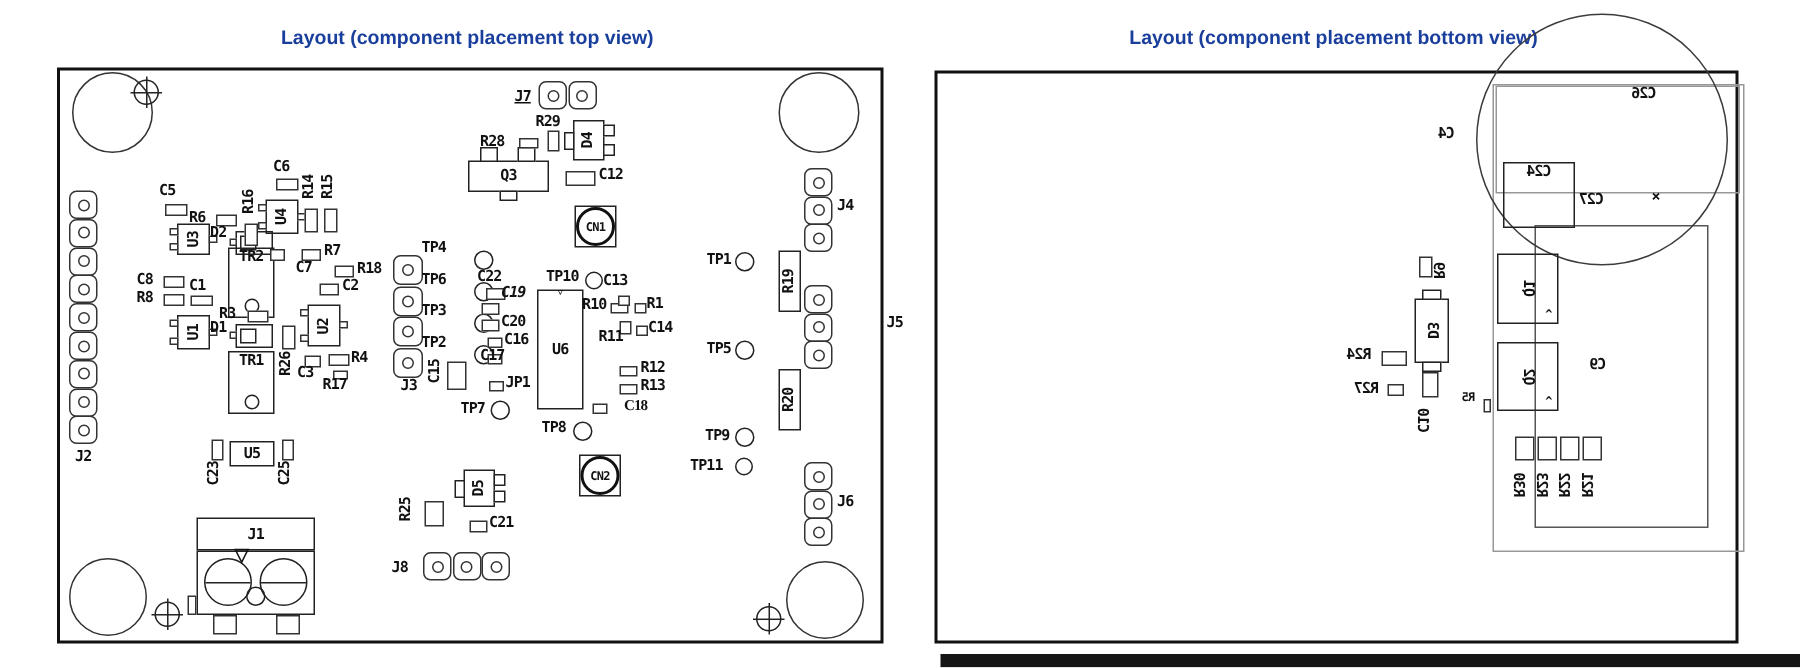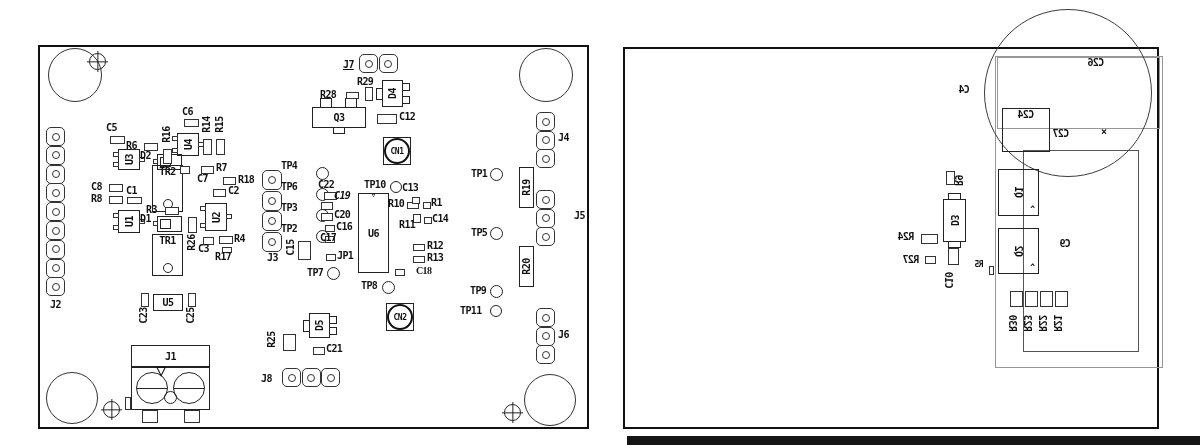--- a/index.html
+++ b/index.html
@@ -36,20 +36,22 @@
   .drk{position:absolute;border:1.3px solid #555;box-sizing:border-box}
   .lens{position:absolute;border:1.2px solid #3c3c3c;border-radius:50%;box-sizing:border-box}
   .hline{position:absolute;background:#222;height:1.4px}
   .bar{position:absolute;background:#151515}
   .mark{position:absolute;font:bold 8px "DejaVu Sans Mono",monospace}
 </style>
 </head>
 <body>
 
 <div id="canvas">
+  <div class="fig-title" id="titleL" style="left:38px;width:547px;top:17px">Layout (component placement top view)</div>
+  <div class="fig-title" id="titleR" style="left:623px;width:532px;top:17px">Layout (component placement bottom view)</div>
   <div id="boardL">
       <div class="frame" style="left: 38px; top: 45px; width: 547px; height: 380px;"></div>
       <div class="hole" style="left: 48px; top: 48px; width: 54px; height: 54px;"></div>
       <div class="hole" style="left: 519px; top: 48px; width: 54px; height: 54px;"></div>
       <div class="hole" style="left: 46px; top: 372px; width: 52px; height: 52px;"></div>
       <div class="hole" style="left: 524px; top: 374px; width: 52px; height: 52px;"></div>
       <div class="fid" style="left: 89px; top: 53px;"></div>
       <div class="fid" style="left: 103px; top: 401px;"></div>
       <div class="fid" style="left: 504px; top: 404px;"></div>
       <div class="pin" style="left: 46px; top: 127px; width: 19px; height: 19px;"></div>
@@ -67,21 +69,21 @@
       <div class="pin" style="left: 262px; top: 211px; width: 20px; height: 20px;"></div>
       <div class="pin" style="left: 262px; top: 231.5px; width: 20px; height: 20px;"></div>
       <div class="lbl" style="left: 267px; top: 253px;">J3</div>
       <div class="pin" style="left: 536px; top: 112px; width: 19px; height: 19px;"></div>
       <div class="pin" style="left: 536px; top: 130.5px; width: 19px; height: 19px;"></div>
       <div class="pin" style="left: 536px; top: 149px; width: 19px; height: 19px;"></div>
       <div class="lbl" style="left: 558px; top: 133px;">J4</div>
       <div class="pin" style="left: 536px; top: 190px; width: 19px; height: 19px;"></div>
       <div class="pin" style="left: 536px; top: 208.5px; width: 19px; height: 19px;"></div>
       <div class="pin" style="left: 536px; top: 227px; width: 19px; height: 19px;"></div>
-      <div class="lbl" style="left: 574px; top: 211px;">J5</div>
+      <div class="lbl" style="left: 591px; top: 211px;">J5</div>
       <div class="pin" style="left: 536px; top: 308px; width: 19px; height: 19px;"></div>
       <div class="pin" style="left: 536px; top: 326.5px; width: 19px; height: 19px;"></div>
       <div class="pin" style="left: 536px; top: 345px; width: 19px; height: 19px;"></div>
       <div class="lbl" style="left: 558px; top: 330px;">J6</div>
       <div class="pin" style="left: 359px; top: 54px; width: 19px; height: 19px;"></div>
       <div class="pin" style="left: 378.5px; top: 54px; width: 19px; height: 19px;"></div>
       <div class="lbl" style="left: 343px; top: 60px; text-decoration: underline;">J7</div>
       <div class="pin" style="left: 282px; top: 368px; width: 19px; height: 19px;"></div>
       <div class="pin" style="left: 301.5px; top: 368px; width: 19px; height: 19px;"></div>
       <div class="pin" style="left: 321px; top: 368px; width: 19px; height: 19px;"></div>

